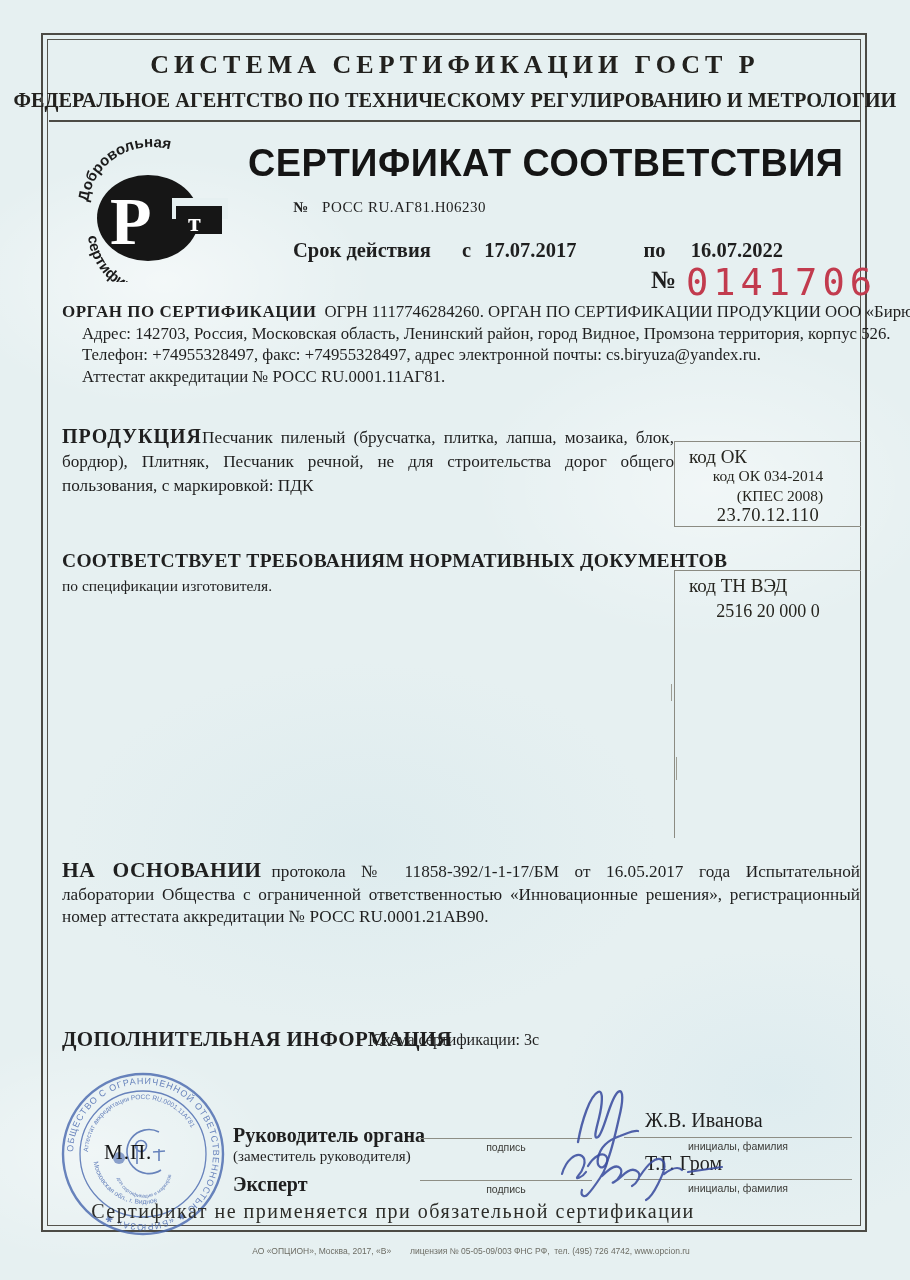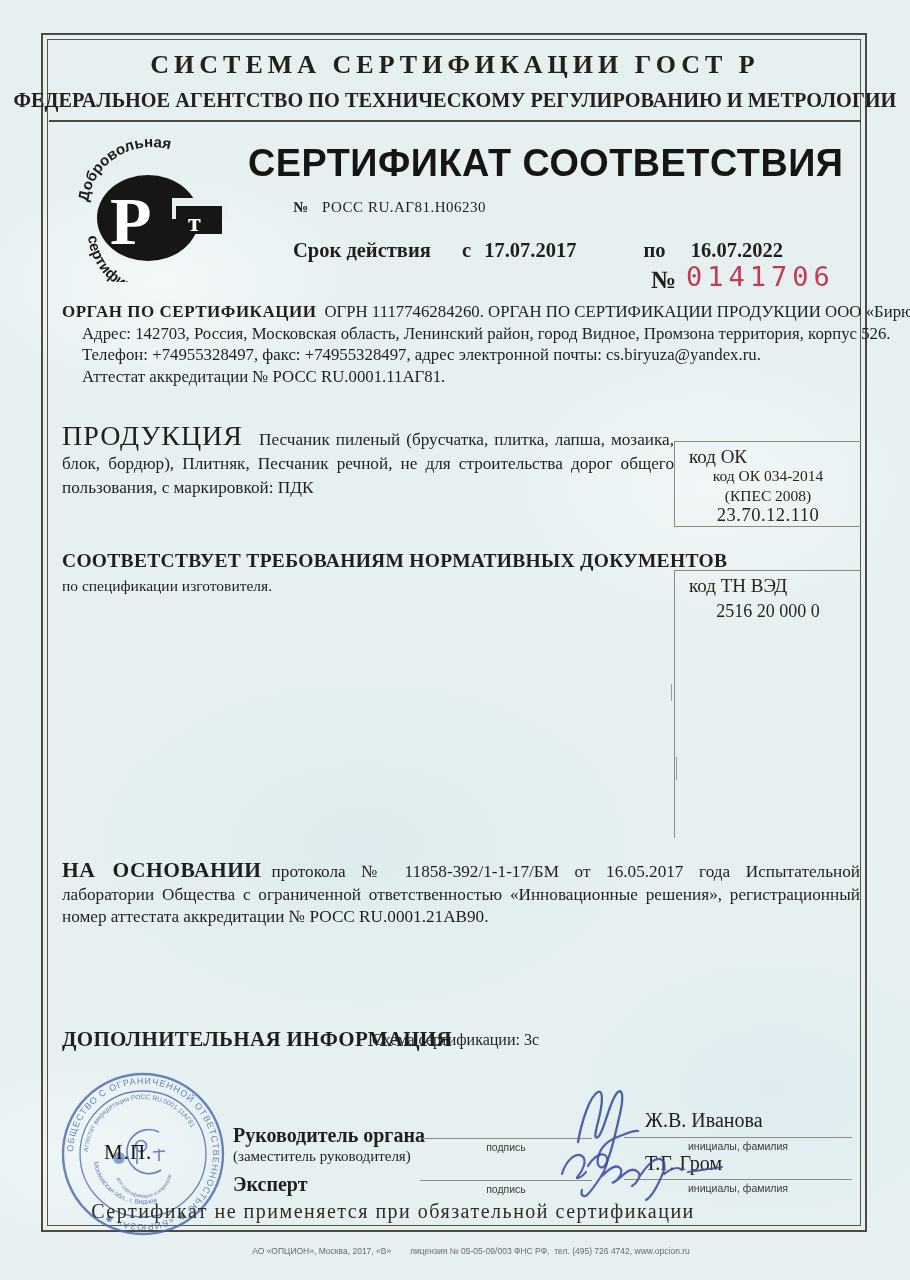--- a/index.html
+++ b/index.html
@@ -27,35 +27,35 @@
   .no-row{left:293px;top:199px;font-size:15px;}
   .no-sign{font-weight:bold;margin-right:14px;}
   .cert-no{letter-spacing:.5px;font-weight:500;}
   .validity-row{left:293px;top:239px;font-size:20.5px;font-weight:bold;}
   .validity-row span{display:inline-block;}
   .v-from{margin-left:26px;}
   .v-date1{margin-left:8px;font-weight:600;}
   .v-to{margin-left:62px;}
   .v-date2{margin-left:20px;font-weight:600;}
   .blank-no-sign{left:651px;top:266px;font-size:25px;font-weight:bold;}
-  .blank-no{left:686px;top:261px;font-family:"DejaVu Sans Mono",monospace;font-size:27px;letter-spacing:5px;color:#c23b4e;}
+  .blank-no{left:686px;top:261px;font-family:"DejaVu Sans Mono",monospace;font-size:37px;letter-spacing:5px;color:#c23b4e;}
   
   .org-block{left:62px;top:301px;width:798px;font-size:16.8px;line-height:21.5px;}
   .org-l1{white-space:nowrap;}
   .org-h{font-weight:bold;font-size:17px;letter-spacing:.5px;margin-right:8px;}
   .org-ind{padding-left:20px;white-space:nowrap;}
   
   .prod-block{left:62px;top:424px;width:612px;font-size:17.2px;line-height:24px;text-align:justify;}
-  .prod-h{font-weight:normal;font-size:28px;letter-spacing:1px;margin-right:16px;}
+  .prod-h{font-weight:bold;font-size:20px;letter-spacing:1px;}
   
   .code-box{border-color:#8b8b82;color:#26251f;}
   .ok-box{left:674px;top:441px;width:186px;height:84px;border-top:1.2px solid #8b8b82;border-left:1.2px solid #8b8b82;border-bottom:1.2px solid #8b8b82;}
   .ok-label{position:absolute;left:14px;top:4px;font-size:19px;}
   .ok-l1{position:absolute;left:0;top:25px;width:100%;text-align:center;font-size:15.5px;}
-  .ok-l2{position:absolute;left:0;top:45px;width:100%;text-align:center;font-size:15.5px;}
+  .ok-l2{position:absolute;left:12px;top:45px;width:100%;text-align:center;font-size:15.5px;}
   .ok-val{position:absolute;left:0;top:63px;width:100%;text-align:center;font-size:18.5px;font-weight:500;letter-spacing:.5px;}
   .tnved-box{left:674px;top:570px;width:186px;height:267px;border-top:1.2px solid #8b8b82;border-left:1.2px solid #8b8b82;}
   .tnved-label{position:absolute;left:14px;top:4px;font-size:19px;}
   .tnved-val{position:absolute;left:0;top:30px;width:100%;text-align:center;font-size:18px;font-weight:500;}
   .tick{width:1.2px;background:#9d9d94;}
   .tick1{left:671px;top:684px;height:17px;}
   .tick2{left:676px;top:757px;height:23px;}
   
   .comp-h{left:62px;top:550px;font-size:19.5px;font-weight:bold;letter-spacing:.3px;}
   .comp-t{left:62px;top:577px;font-size:15.5px;}

